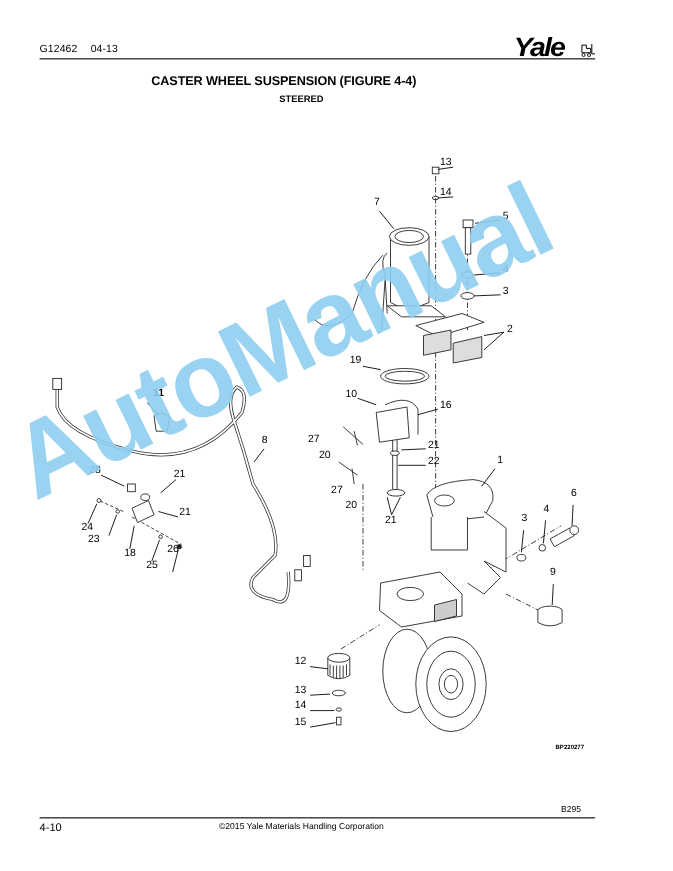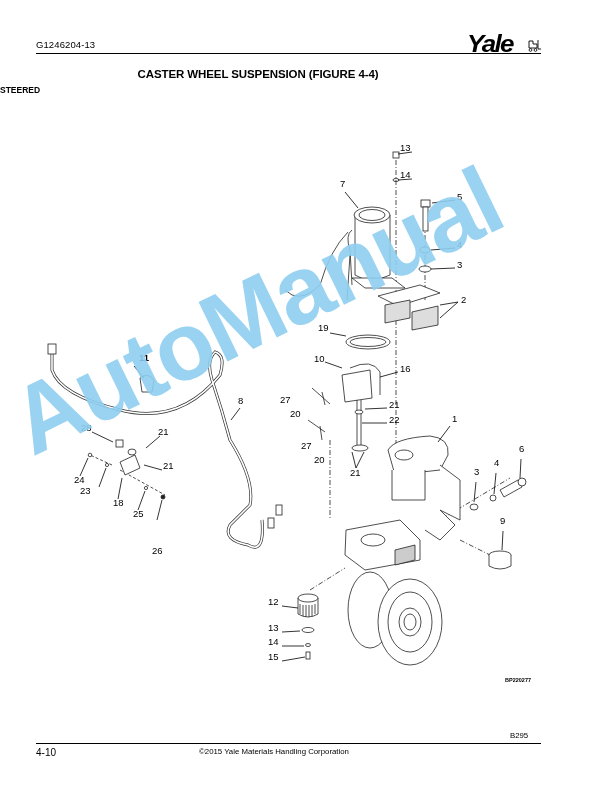--- a/index.html
+++ b/index.html
@@ -1,23 +1,23 @@
 <!DOCTYPE html>
 <html><head>
 <meta charset="utf-8">
 <style>
   html, body { margin: 0; padding: 0; background: #ffffff; }
   body { width: 612px; height: 792px; position: relative; overflow: hidden; font-family: "Liberation Sans", sans-serif; color: #000; }
   .hdr-left { position: absolute; left: 36px; top: 39px; font-size: 9.5px; letter-spacing: 0.1px; }
-  .hdr-left span + span { }
+  .hdr-left span + span { margin-left: 12px; }
   .logo { position: absolute; left: 467px; top: 30px; font-size: 24px; font-weight: bold; font-style: italic; letter-spacing: -1.5px; transform: scaleX(1.08); transform-origin: left top; }
   .logo-truck { position: absolute; left: 527px; top: 39px; width: 14px; height: 14px; }
   .rule-top { position: absolute; left: 36px; top: 53px; width: 505px; height: 0; border-top: 1.6px solid #000; }
   .title { position: absolute; left: 0; width: 516px; top: 68px; text-align: center; font-size: 11.5px; font-weight: bold; letter-spacing: -0.1px; }
-  .subtitle { position: absolute; left: 0; width: 548px; top: 85px; font-size: 8.5px; font-weight: bold; }
+  .subtitle { position: absolute; left: 0; width: 548px; top: 85px; text-align: center; font-size: 8.5px; font-weight: bold; }
   .rule-bot { position: absolute; left: 36px; top: 743px; width: 505px; height: 0; border-top: 1.6px solid #000; }
   .ftr-left { position: absolute; left: 36px; top: 747px; font-size: 10px; }
   .ftr-center { position: absolute; left: 0; width: 548px; top: 747px; text-align: center; font-size: 7.8px; }
   .ftr-right { position: absolute; left: 510px; top: 731px; font-size: 7.8px; }
   .figure { position: absolute; left: 0; top: 0; width: 612px; height: 792px; }
   .callout { position: absolute; font-size: 9.5px; line-height: 1; }
   .figcode { position: absolute; left: 505px; top: 677px; font-size: 5.5px; font-weight: bold; }
   .watermark { position: absolute; left: 18px; top: 372px; font-size: 96px; font-weight: bold; color: #8ecff0; opacity: 0.9; transform: rotate(-26deg); transform-origin: left center; letter-spacing: -2px; white-space: nowrap; pointer-events: none; }
 </style>
 </head>
@@ -191,21 +191,21 @@
     <div class="callout" style="left: 301px; top: 441px;">27</div>
     <div class="callout" style="left: 314px; top: 455px;">20</div>
     <div class="callout" style="left: 350px; top: 468px;">21</div>
     <div class="callout" style="left: 81px; top: 423px;">28</div>
     <div class="callout" style="left: 158px; top: 427px;">21</div>
     <div class="callout" style="left: 163px; top: 461px;">21</div>
     <div class="callout" style="left: 74px; top: 475px;">24</div>
     <div class="callout" style="left: 80px; top: 486px;">23</div>
     <div class="callout" style="left: 113px; top: 498px;">18</div>
     <div class="callout" style="left: 133px; top: 509px;">25</div>
-    <div class="callout" style="left: 152px; top: 546px;">26</div>
+    <div class="callout" style="left: 152px; top: 495px;">26</div>
     <div class="callout" style="left: 519px; top: 444px;">6</div>
     <div class="callout" style="left: 474px; top: 467px;">3</div>
     <div class="callout" style="left: 494px; top: 458px;">4</div>
     <div class="callout" style="left: 500px; top: 516px;">9</div>
     <div class="callout" style="left: 268px; top: 597px;">12</div>
     <div class="callout" style="left: 268px; top: 623px;">13</div>
     <div class="callout" style="left: 268px; top: 637px;">14</div>
     <div class="callout" style="left: 268px; top: 652px;">15</div>
   </div>
 

